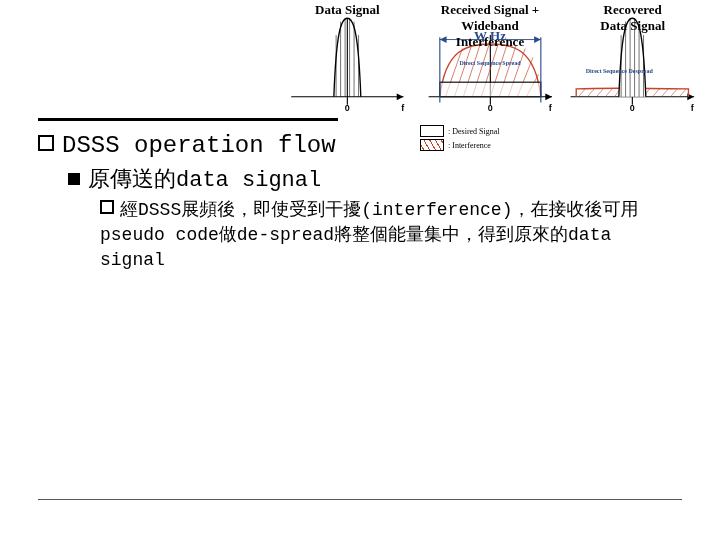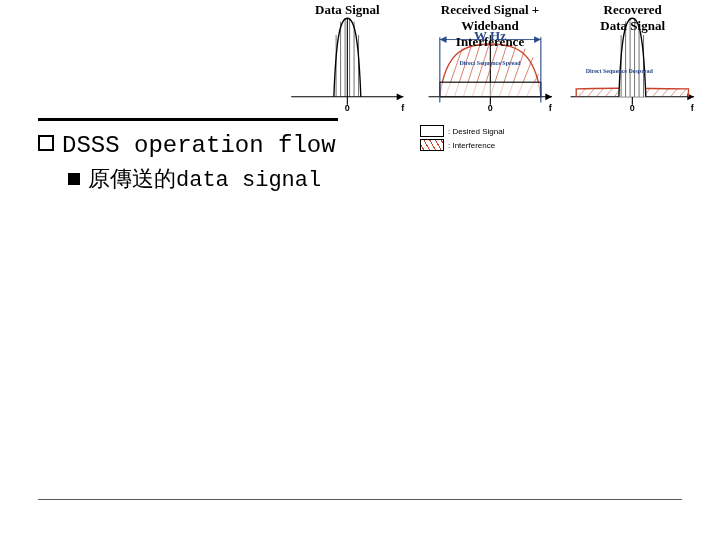--- a/index.html
+++ b/index.html
@@ -58,21 +58,21 @@
     font-family: "Times New Roman", serif;
     color: #2a4a8a;
     text-align: center;
     line-height: 1.1;
   }
   .legend {
     position: absolute;
     top: 125px;
     left: 420px;
     font-size: 8px;
-    font-family: Liberation Sans, sans-serif;
+    font-family: Liberation Serif, serif;
     color: #000;
   }
   .legend-row {
     display: flex;
     align-items: center;
     gap: 4px;
     margin-bottom: 2px;
   }
   .legend-swatch {
     width: 22px;
@@ -237,15 +237,18 @@
 
 <div class="hr-line"></div>
 
 <div class="content">
   <div class="lvl1 mono">
     <span class="bul-open"></span><span>DSSS operation flow</span>
   </div>
   <div class="lvl2 mono">
     <span class="bul-solid"></span><span>原傳送的data signal</span>
   </div>
+  <div class="lvl3 mono">
+    <span class="bul-open-sm"></span><span>經DSSS展頻後，即使受到干擾(interference)，在接收後可用pseudo code做de-spread將整個能量集中，得到原來的data signal</span>
+  </div>
 </div>
 
 <div class="bot-line"></div>
 
 </body></html>

